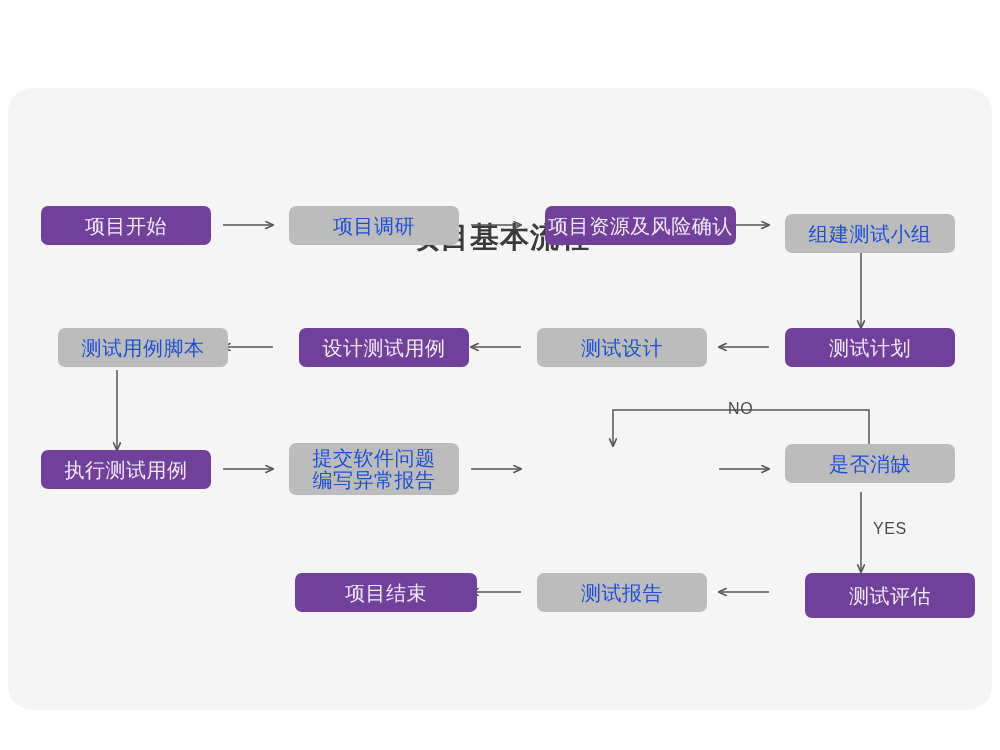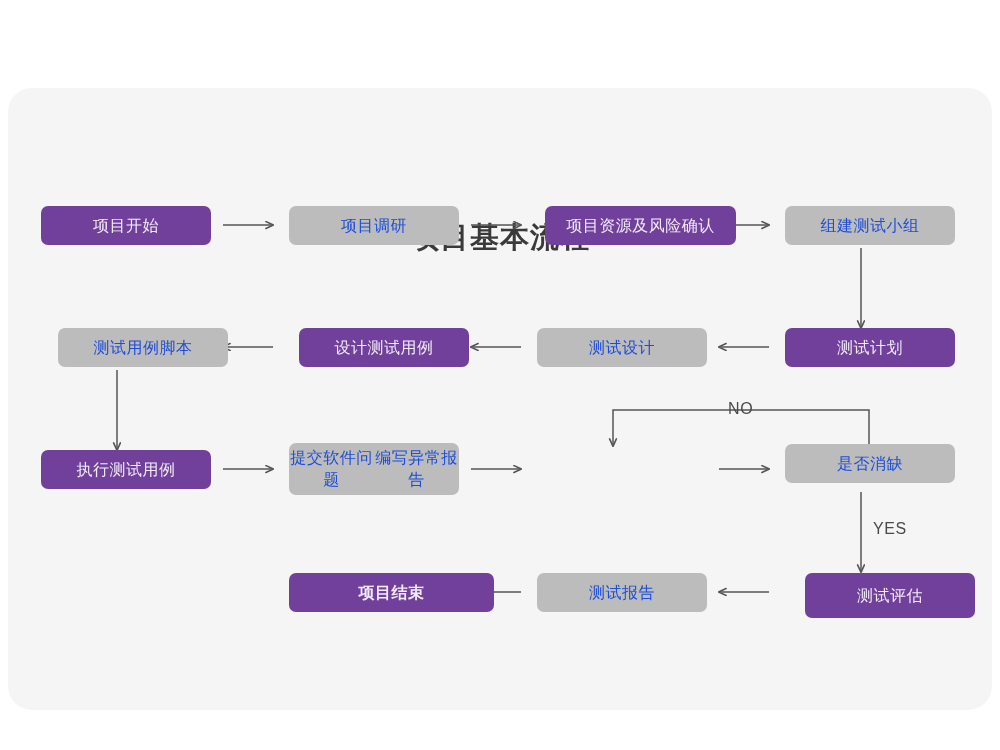--- a/index.html
+++ b/index.html
@@ -38,21 +38,21 @@
 
   
   .node {
     position: absolute;
     box-sizing: border-box;
     display: flex;
     align-items: center;
     justify-content: center;
     text-align: center;
     border-radius: 7px;
-    font-size: 16px;
+    font-size: 20px;
     line-height: 22px;
     letter-spacing: 0.5px;
     user-select: none;
   }
   .node.purple {
     background: #70409B;
     color: #f2eaf8;
   }
   .node.gray {
     background: #bcbcbc;
@@ -132,21 +132,21 @@
   </div>
 
   <div class="node gray" style="left:281px;top:118px;width:170px;height:39px;">
     <span class="label-line">项目调研</span>
   </div>
 
   <div class="node purple" style="left:529px;top:118px;width:191px;height:39px;margin-left:8px;">
     <span class="label-line">项目资源及风险确认</span>
   </div>
 
-  <div class="node gray" style="left:777px;top:118px;width:170px;height:39px;">
+  <div class="node gray" style="left:777px;top:126px;width:170px;height:39px;">
     <span class="label-line">组建测试小组</span>
   </div>
 
   <div class="node gray" style="left:33px;top:240px;width:170px;height:39px;margin-left:17px;">
     <span class="label-line">测试用例脚本</span>
   </div>
 
   <div class="node purple" style="left:291px;top:240px;width:170px;height:39px;">
     <span class="label-line">设计测试用例</span>
   </div>
@@ -156,31 +156,31 @@
   </div>
 
   <div class="node purple" style="left:777px;top:240px;width:170px;height:39px;">
     <span class="label-line">测试计划</span>
   </div>
 
   <div class="node purple" style="left:33px;top:362px;width:170px;height:39px;">
     <span class="label-line">执行测试用例</span>
   </div>
 
-  <div class="node gray" style="left:281px;top:355px;width:170px;height:52px;flex-direction:row;">
+  <div class="node gray" style="left:281px;top:355px;width:170px;height:52px;flex-direction:column;">
     <span class="label-line">提交软件问题</span>
     <span class="label-line">编写异常报告</span>
   </div>
 
 
   <div class="node gray" style="left:777px;top:356px;width:170px;height:39px;">
     <span class="label-line">是否消缺</span>
   </div>
 
-  <div class="node purple" style="left:281px;top:485px;width:205px;height:39px;font-weight:bold;">
+  <div class="node purple" style="left:287px;top:485px;width:182px;height:39px;">
     <span class="label-line">项目结束</span>
   </div>
 
   <div class="node gray" style="left:529px;top:485px;width:170px;height:39px;">
     <span class="label-line">测试报告</span>
   </div>
 
   <div class="node purple" style="left:797px;top:485px;width:170px;height:45px;">
     <span class="label-line">测试评估</span>
   </div>

